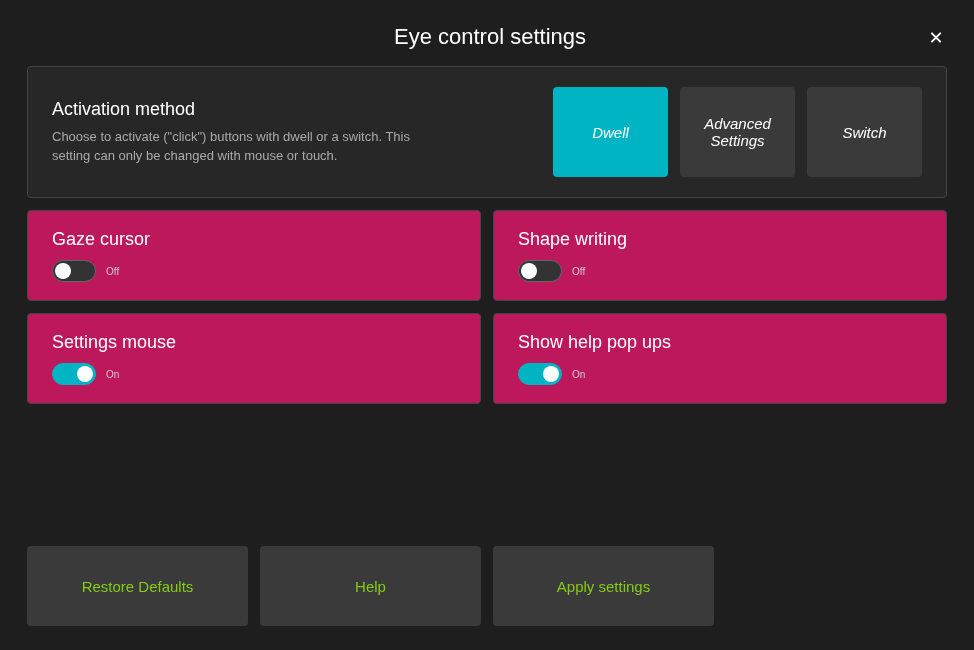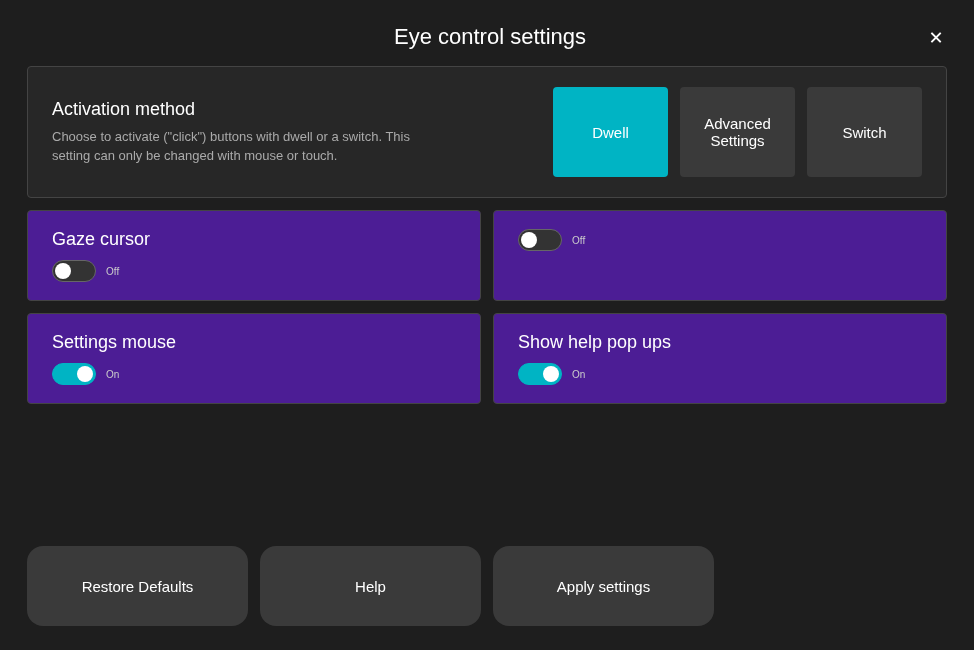--- a/index.html
+++ b/index.html
@@ -93,20 +93,21 @@
       height: 90px;
       border: none;
       border-radius: 4px;
       font-size: 15px;
       font-weight: 400;
       cursor: pointer;
       color: #ffffff;
       display: flex;
       align-items: center;
       justify-content: center;
+      font-style: italic;
     }
 
     .activation-btn.active {
       background: #00b4c4;
     }
 
     .activation-btn.inactive {
       background: #3a3a3a;
     }
 
@@ -114,21 +115,21 @@
     .toggle-grid {
       display: grid;
       grid-template-columns: 1fr 1fr;
       gap: 12px;
     }
 
     .toggle-section {
       border: 1px solid #444;
       border-radius: 4px;
       padding: 18px 24px;
-      background: #4c1d95;
+      background: #be185d;
     }
 
     .toggle-title {
       font-size: 18px;
       font-weight: 400;
       margin-bottom: 10px;
     }
 
     .toggle-row {
       display: flex;
@@ -185,23 +186,23 @@
       display: grid;
       grid-template-columns: 1fr 1fr 1fr 1fr;
       gap: 12px;
       margin-top: auto;
       padding-bottom: 24px;
     }
 
     .bottom-btn {
       height: 80px;
       border: none;
-      border-radius: 16px;
+      border-radius: 4px;
       background: #3a3a3a;
-      color: #ffffff;
+      color: #84cc16;
       font-size: 15px;
       font-weight: 400;
       cursor: pointer;
       display: flex;
       align-items: center;
       justify-content: center;
     }
 
     .bottom-btn.apply {
       background: #3a3a3a;
@@ -235,20 +236,21 @@
       <div class="toggle-title">Gaze cursor</div>
       <div class="toggle-row">
         <div class="toggle-switch off">
           <div class="toggle-thumb"></div>
         </div>
         <span class="toggle-label">Off</span>
       </div>
     </div>
 
     <div class="toggle-section">
+      <div class="toggle-title">Shape writing</div>
       <div class="toggle-row">
         <div class="toggle-switch off">
           <div class="toggle-thumb"></div>
         </div>
         <span class="toggle-label">Off</span>
       </div>
     </div>
 
     <div class="toggle-section">
       <div class="toggle-title">Settings mouse</div>

